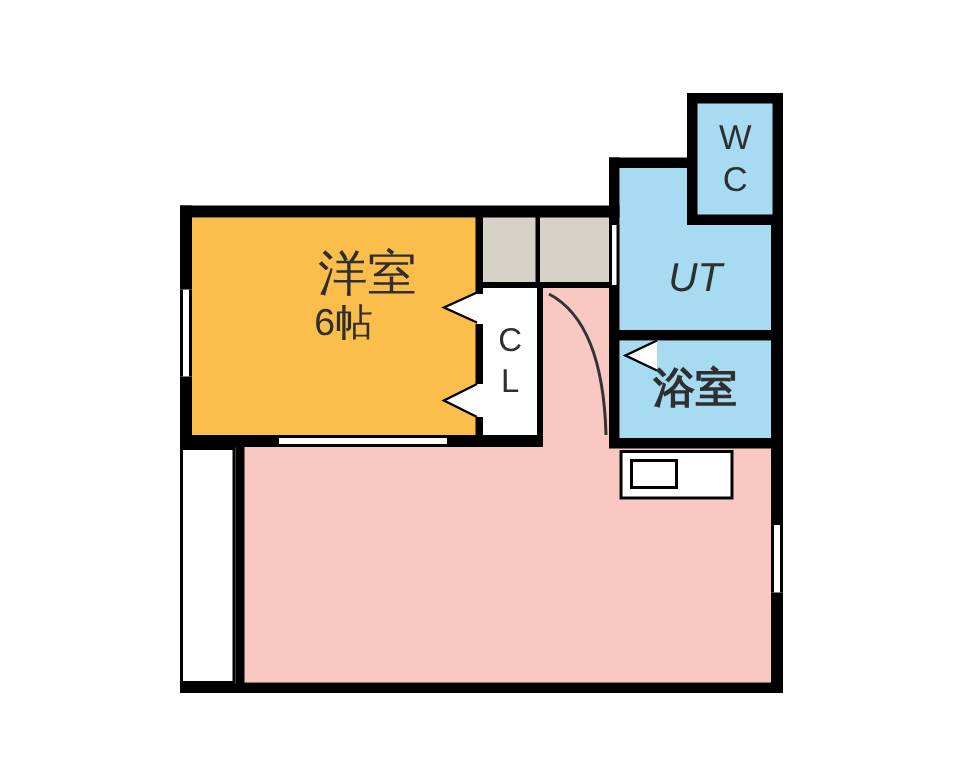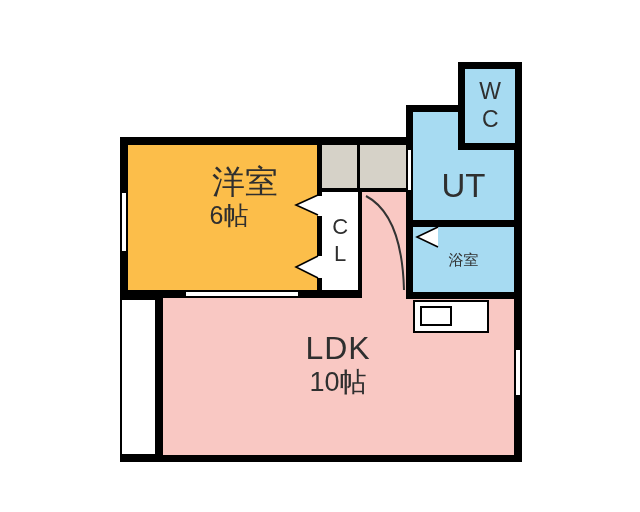--- a/index.html
+++ b/index.html
@@ -87,25 +87,21 @@
   <div class="abs room-label" style="left:128px;top:163px;width:190px;">
     <div class="name-lg">洋室</div>
     <div class="size-md">6帖</div>
   </div>
 
   <div class="abs room-label" style="left:322px;top:194px;width:36px;height:94px;">
     <span class="vertical" style="font-size:22px;">CL</span>
   </div>
 
   <div class="abs room-label" style="left:413px;top:150px;width:101px;height:72px;">
-    <span style="font-size:33px;">UT</span>
+    <span style="font-size:27px;font-style:italic;">UT</span>
   </div>
 
   <div class="abs room-label" style="left:413px;top:227px;width:101px;height:65px;">
-    <span style="font-size:15px;">浴室</span>
+    <span style="font-size:28px;font-weight:bold;">浴室</span>
   </div>
 
-  <div class="abs room-label" style="left:162px;top:330px;width:352px;">
-    <div class="name-xl">LDK</div>
-    <div class="size-lg">10帖</div>
-  </div>
 
 </div>
 
 </body></html>

